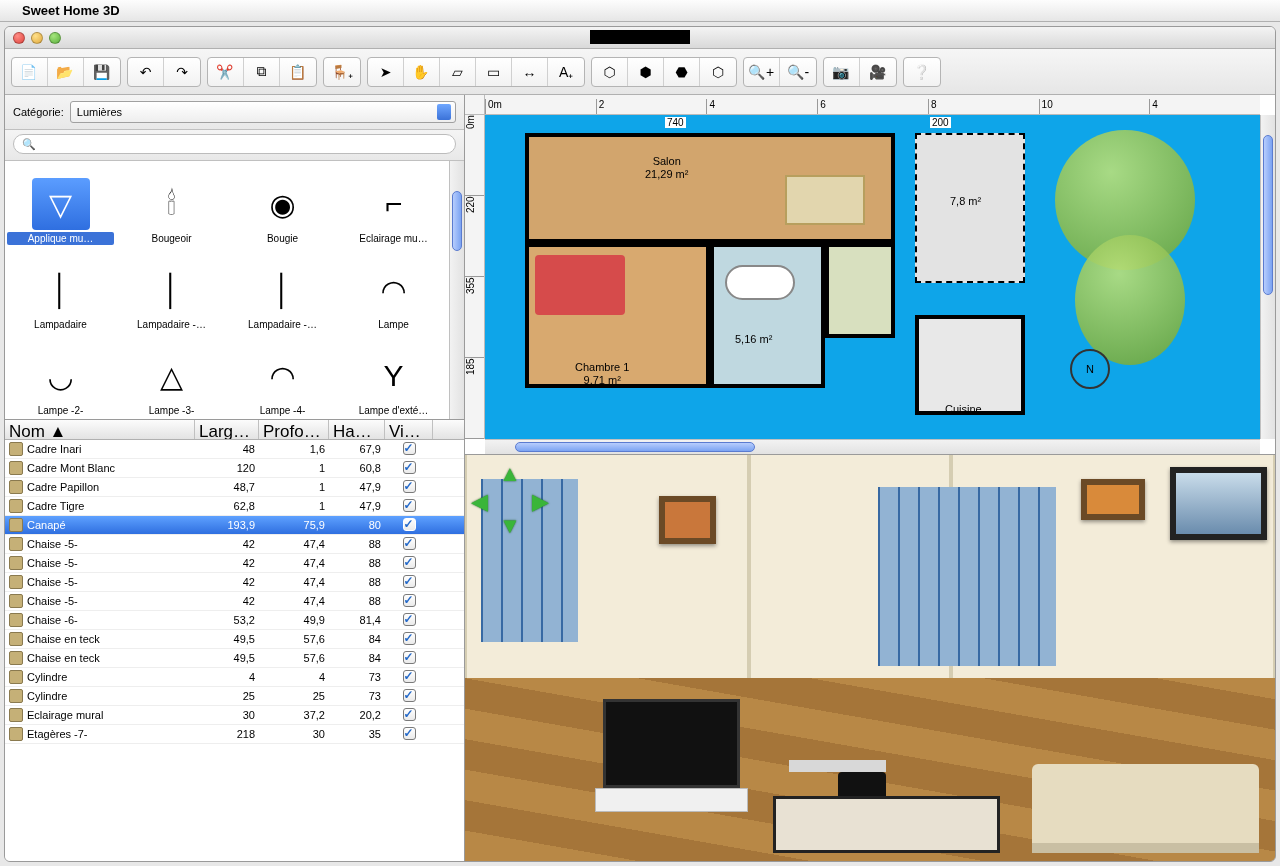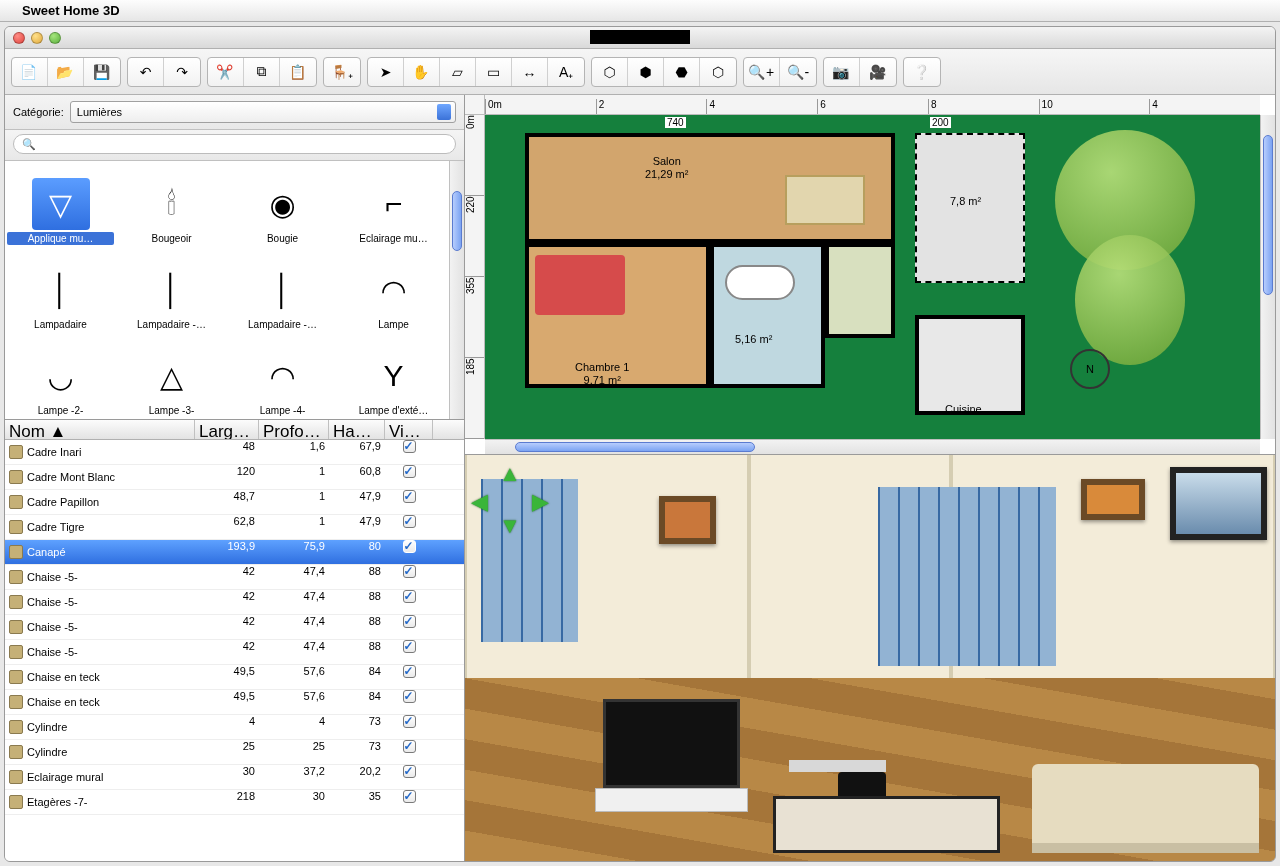--- a/index.html
+++ b/index.html
@@ -199,21 +199,22 @@
   overflow:hidden; white-space:nowrap; text-overflow:ellipsis;
 }
 .col-name { width: 190px; }
 .col-w { width: 64px; text-align:right; }
 .col-d { width: 70px; text-align:right; }
 .col-h { width: 56px; text-align:right; }
 .col-v { width: 48px; text-align:center; }
 .ft-body { flex:1; overflow:hidden; position:relative; }
 .ft-row {
   display:flex;
-  height:25px;
+  height:19px;
+  align-items:center;
   border-bottom:1px solid #eee;
 }
 .ft-row.selected { background: linear-gradient(#5ea1ff,#2f6fe0); color:#fff; }
 .ft-cell { overflow:hidden; white-space:nowrap; text-overflow:ellipsis; padding: 0 4px; }
 .cell-name { width:190px; display:flex; align-items:center; gap:4px; }
 .cell-w { width:64px; text-align:right; }
 .cell-d { width:70px; text-align:right; }
 .cell-h { width:56px; text-align:right; }
 .cell-v { width:48px; text-align:center; }
 .mini-icon { width:14px; height:14px; background:#c5b077; border:1px solid #8a7a4f; border-radius:2px; flex-shrink:0;}
@@ -240,21 +241,21 @@
   border-bottom:1px solid #9a9a9a;
   position:relative;
   overflow:hidden;
 }
 .ruler-h { position:absolute; left:20px; right:15px; top:0; height:20px; background:#f4f4f4; border-bottom:1px solid #bbb; display:flex; align-items:flex-end;}
 .ruler-h .tick { flex:1; text-align:left; font-size:10px; border-left:1px solid #999; padding-left:2px; height:15px;}
 .ruler-v { position:absolute; left:0; top:20px; bottom:15px; width:20px; background:#f4f4f4; border-right:1px solid #bbb; display:flex; flex-direction:column;}
 .ruler-v .tick { flex:1; writing-mode: vertical-rl; transform: rotate(180deg); font-size:10px; border-top:1px solid #999; padding-top:2px; text-align:right;}
 .plan-canvas {
   position:absolute; left:20px; top:20px; right:15px; bottom:15px;
-  background:#15803d;
+  background:#0ea5e9;
 }
 .ruler-corner { position:absolute; left:0; top:0; width:20px; height:20px; background:#f4f4f4; border-right:1px solid #bbb; border-bottom:1px solid #bbb;}
 .hscroll {
   position:absolute; left:20px; right:15px; bottom:0; height:15px;
   background:linear-gradient(#f2f2f2,#e2e2e2);
   border-top:1px solid #c0c0c0;
 }
 .hscroll .thumb {
   position:absolute; top:2px; bottom:2px; left:30px; width:240px;
   background: linear-gradient(#b7cdfd,#7ba3f2);
@@ -558,20 +559,30 @@
                 <span>Chaise -5-</span>
               </div>
               <div class="ft-cell cell-w">42</div>
               <div class="ft-cell cell-d">47,4</div>
               <div class="ft-cell cell-h">88</div>
               <div class="ft-cell cell-v"><span class="chk on"></span></div>
             </div>
             <div class="ft-row">
               <div class="ft-cell cell-name">
                 <span class="mini-icon"></span>
+                <span>Chaise -6-</span>
+              </div>
+              <div class="ft-cell cell-w">53,2</div>
+              <div class="ft-cell cell-d">49,9</div>
+              <div class="ft-cell cell-h">81,4</div>
+              <div class="ft-cell cell-v"><span class="chk on"></span></div>
+            </div>
+            <div class="ft-row">
+              <div class="ft-cell cell-name">
+                <span class="mini-icon"></span>
                 <span>Chaise en teck</span>
               </div>
               <div class="ft-cell cell-w">49,5</div>
               <div class="ft-cell cell-d">57,6</div>
               <div class="ft-cell cell-h">84</div>
               <div class="ft-cell cell-v"><span class="chk on"></span></div>
             </div>
             <div class="ft-row">
               <div class="ft-cell cell-name">
                 <span class="mini-icon"></span>

